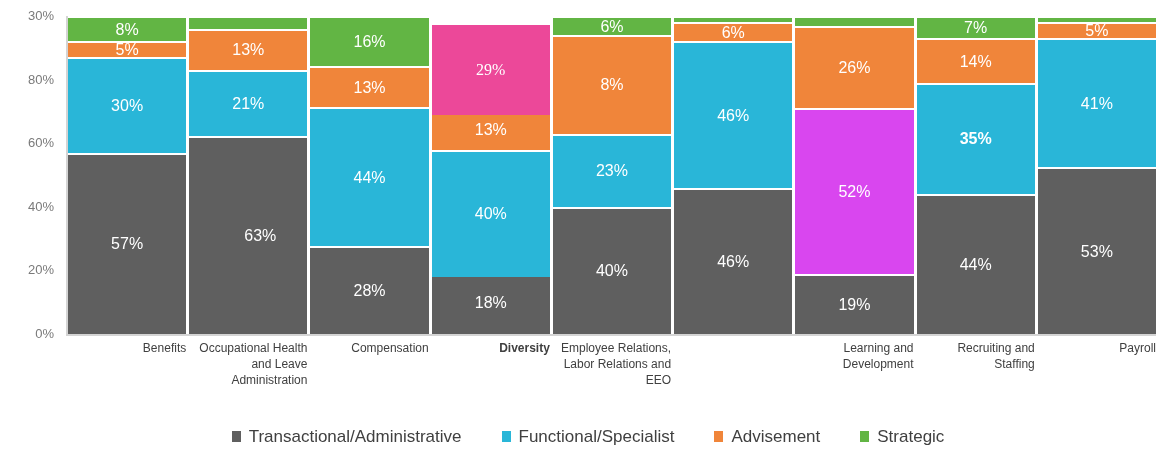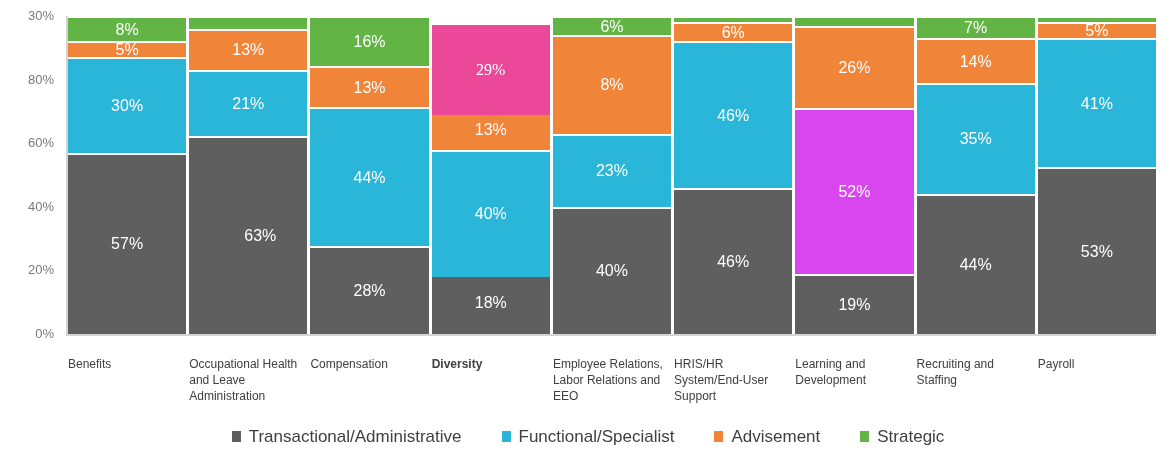--- a/index.html
+++ b/index.html
@@ -99,22 +99,22 @@
   
   #x-axis-labels {
     position: absolute;
     left: 68px;
     top: 340px;
     width: 1088px;
     height: 80px;
   }
   .cat-label {
     position: absolute;
-    top: 16px;
-    text-align: left;
+    top: 0;
+    text-align: right;
     font-size: 12px;
     color: #404040;
     line-height: 1.35;
     word-wrap: break-word;
   }
 
   
   #legend {
     position: absolute;
     left: 0;
@@ -265,21 +265,21 @@
             <span class="seg-label">26%</span>
           </div>
           <div class="segment" title="Strategic: " style="bottom: 308.46px; height: 9.54px; background: rgb(98, 181, 68);"></div>
         </div>
       </div>
       <div class="bar-column" style="left: 848.556px; width: 118.222px;">
         <div class="bar-stack">
           <div class="segment seg-bottom" title="Transactional/Administrative: 44%" style="bottom: 0px; height: 139.92px; background: rgb(95, 95, 95);">
             <span class="seg-label">44%</span>
           </div>
-          <div class="segment" title="Functional/Specialist: 35%" style="bottom: 139.92px; height: 111.3px; background: rgb(41, 182, 216);">
+          <div class="segment" title="Functional/Specialist: 35%" style="bottom: 139.92px; height: 111.3px; background: rgb(41, 182, 216); font-weight: bold;">
             <span class="seg-label">35%</span>
           </div>
           <div class="segment" title="Advisement: 14%" style="bottom: 251.22px; height: 44.52px; background: rgb(240, 133, 58);">
             <span class="seg-label">14%</span>
           </div>
           <div class="segment" title="Strategic: 7%" style="bottom: 295.74px; height: 22.26px; background: rgb(98, 181, 68);">
             <span class="seg-label">7%</span>
           </div>
         </div>
       </div>
@@ -298,21 +298,20 @@
         </div>
       </div>
     </div>
 
   <div id="x-axis-labels">
       <div class="cat-label" style="left: 0px; width: 118.222px;">Benefits</div>
       <div class="cat-label" style="left: 121.222px; width: 118.222px;">Occupational Health and Leave Administration</div>
       <div class="cat-label" style="left: 242.444px; width: 118.222px;">Compensation</div>
       <div class="cat-label" style="left: 363.667px; width: 118.222px; font-weight: bold;">Diversity</div>
       <div class="cat-label" style="left: 484.889px; width: 118.222px;">Employee Relations, Labor Relations and EEO</div>
-      <div class="cat-label" style="left: 606.111px; width: 118.222px;">HRIS/HR System/End-User Support</div>
       <div class="cat-label" style="left: 727.333px; width: 118.222px;">Learning and Development</div>
       <div class="cat-label" style="left: 848.556px; width: 118.222px;">Recruiting and Staffing</div>
       <div class="cat-label" style="left: 969.778px; width: 118.222px;">Payroll</div>
     </div>
 
   <div id="legend">
       <div class="legend-item">
         <span class="legend-swatch" style="background: rgb(95, 95, 95);"></span>
         <span class="legend-text">Transactional/Administrative</span>
       </div>

